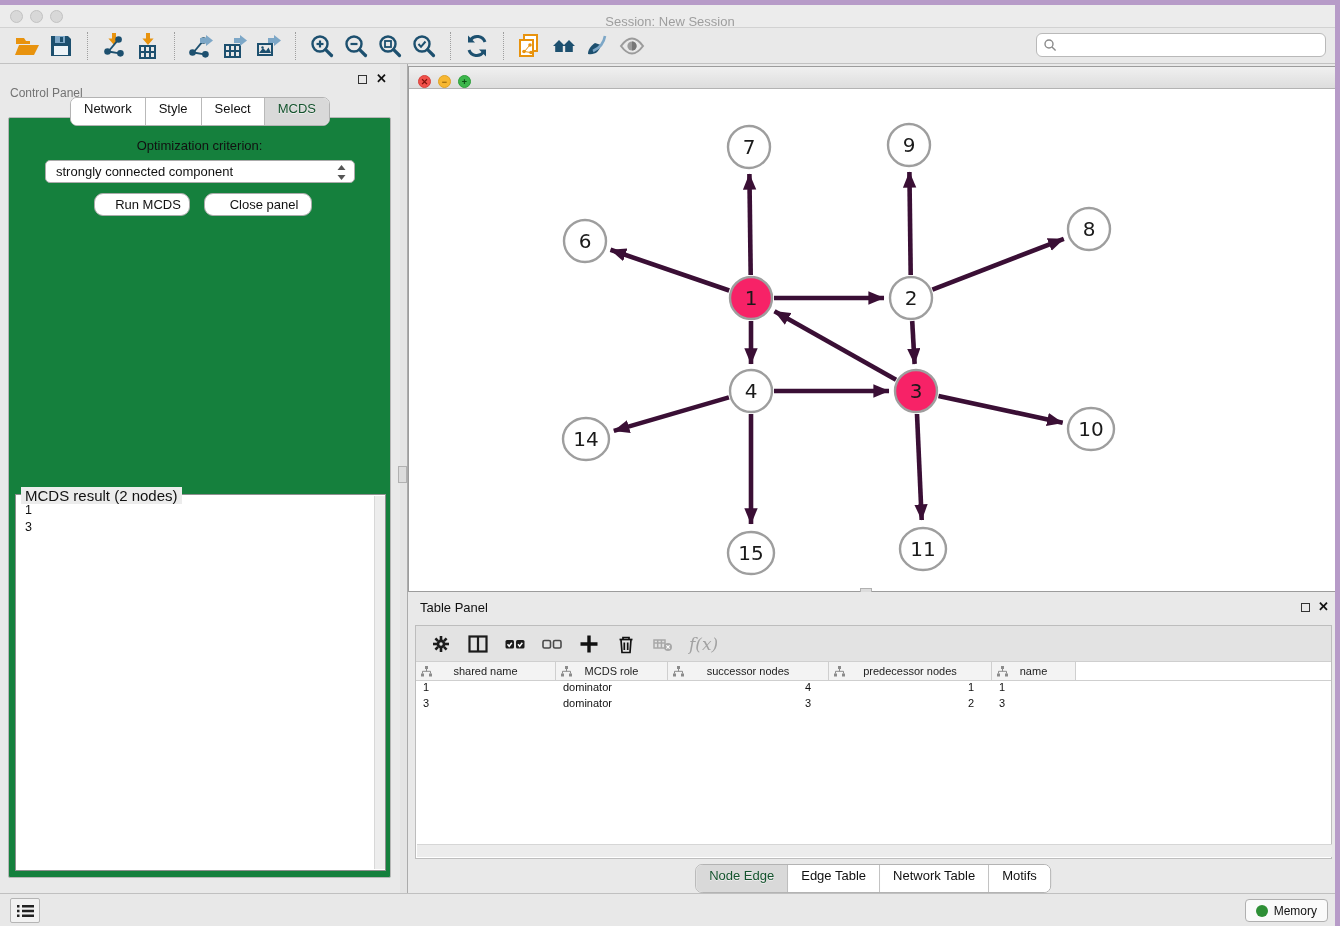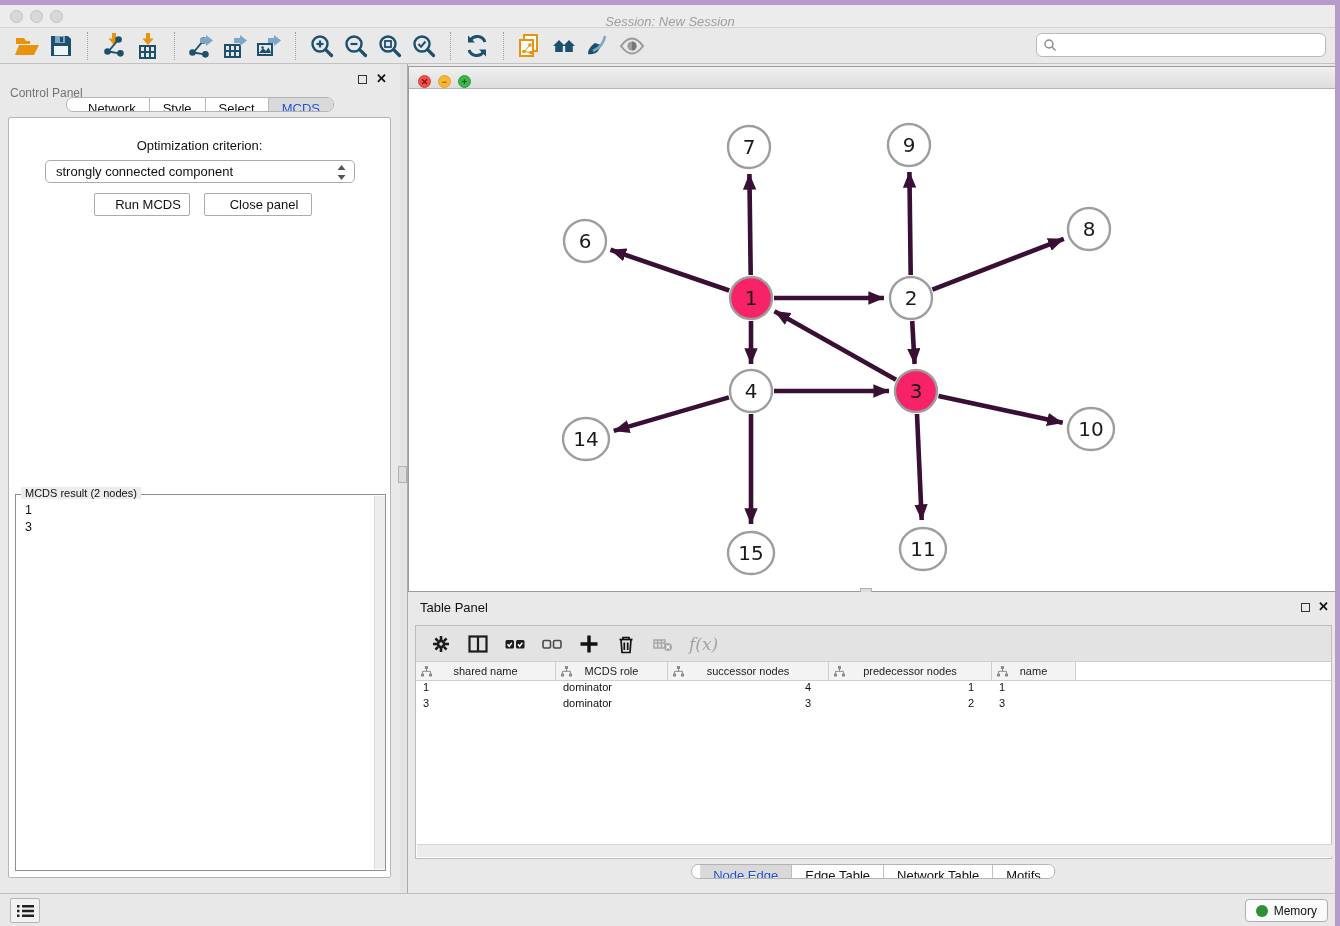--- a/index.html
+++ b/index.html
@@ -5,46 +5,46 @@
   html,body{margin:0;padding:0;width:1340px;height:926px;overflow:hidden;
     font-family:"Liberation Sans",sans-serif;background:#e9e9e9;-webkit-font-smoothing:antialiased;}
   *{box-sizing:border-box;}
   .abs{position:absolute;}
   
   #desktop-top{left:0;top:0;width:1340px;height:5px;background:#b79bc8;z-index:50;}
   #desktop-right{right:0;top:0;width:5px;height:926px;background:#b79bc8;z-index:50;}
   
   #titlebar{left:0;top:5px;width:1340px;height:23px;background:#ececec;border-bottom:1px solid #d2d2d2;}
   .tl-dot{width:13px;height:13px;border-radius:50%;background:#d8d8d8;border:1px solid #c2c2c2;display:inline-block;margin-right:7px;}
-  #app-title{left:0;top:9px;width:1340px;text-align:center;color:#9e9e9e;font-size:13px;font-style:italic;}
+  #app-title{left:0;top:9px;width:1340px;text-align:center;color:#9e9e9e;font-size:13px;}
   
   #toolbar{left:0;top:28px;width:1340px;height:36px;background:#e9e9e9;border-bottom:1px solid #c2c2c2;display:flex;align-items:center;padding-left:10px;}
   .tb-btn{width:30px;height:30px;display:flex;align-items:center;justify-content:center;margin:0 2px;}
   .tb-sep{width:1px;height:28px;margin:0 9px;border-left:1px dotted #9f9f9f;}
   #search-wrap{position:absolute;right:14px;top:33px;width:290px;height:24px;background:#fff;border:1px solid #b9b9b9;border-radius:6px;display:flex;align-items:center;padding-left:6px;}
   
   #control-panel{left:0;top:64px;width:400px;height:829px;background:#e9e9e9;}
   #cp-title{left:10px;top:22px;font-size:12px;color:#737373;}
   .panel-ctl{position:absolute;top:9px;font-size:12px;color:#222;}
   .float-box{width:9px;height:9px;border:1.5px solid #333;display:inline-block;}
   .close-x{font-weight:bold;font-size:13px;color:#111;}
-  .seg-tabs{display:flex;border:1px solid #b3b3b3;border-radius:7px;overflow:hidden;background:#fff;height:15px;padding-left:8px;}
+  .seg-tabs{display:flex;border:1px solid #b3b3b3;border-radius:7px;overflow:hidden;background:#fff;height:29px;}
   .seg-tab{padding:2px 13px;font-size:13px;color:#111;background:#fff;border-right:1px solid #b9b9b9;line-height:17px;white-space:nowrap;}
   .seg-tab:last-child{border-right:none;}
-  .seg-tab.active{background:#d9d9d9;color:#1d4ed8;text-shadow:0 1px 0 #efefef;}
+  .seg-tab.active{background:#d9d9d9;color:#14532d;text-shadow:0 1px 0 #efefef;}
   #cp-tabs{left:50%;transform:translateX(-50%);top:33px;z-index:3;}
-  #cp-box{left:8px;top:53px;width:383px;height:761px;background:#ffffff;border:1px solid #b6b6b6;border-radius:2px;}
+  #cp-box{left:8px;top:53px;width:383px;height:761px;background:#15803d;border:1px solid #b6b6b6;border-radius:2px;}
   #opt-label{left:0;top:20px;width:100%;text-align:center;font-size:13px;color:#111;}
   #opt-select{left:36px;top:42px;width:310px;height:23px;background:#fff;border:1px solid #ababab;border-radius:5px;font-size:13px;color:#111;display:flex;align-items:center;padding-left:10px;}
   #opt-select .chev{position:absolute;right:7px;top:3px;}
-  .aqua-btn{height:23px;background:#fff;border:1px solid #ababab;border-radius:2px;font-size:13px;color:#111;display:flex;align-items:center;justify-content:center;padding-left:12px;}
+  .aqua-btn{height:23px;background:#fff;border:1px solid #ababab;border-radius:9px;font-size:13px;color:#111;display:flex;align-items:center;justify-content:center;padding-left:12px;}
   #run-btn{left:85px;top:75px;width:96px;}
   #close-btn{left:195px;top:75px;width:108px;}
   #result-box{left:6px;top:376px;width:371px;height:377px;background:#fff;border:1px solid #8f8f8f;}
-  #result-legend{position:absolute;top:-8px;left:5px;background:#ececec;padding:0 4px;font-size:11px;color:#111;}
+  #result-legend{position:absolute;top:-8px;left:5px;background:#ececec;padding:0 4px;font-size:15px;color:#111;}
   #result-lines{padding:7px 9px;font-size:12.5px;color:#111;line-height:17px;white-space:pre-line;}
   #result-scroll{position:absolute;right:0;top:1px;bottom:1px;width:11px;background:#ededed;border-left:1px solid #d8d8d8;}
   
   #v-divider{left:400px;top:64px;width:8px;height:829px;background:#e4e4e4;border-right:1px solid #ababab;}
   #v-grip{left:398px;top:466px;width:9px;height:17px;background:#dcdcdc;border:1px solid #b1b1b1;}
   
   #net-window{left:408px;top:66px;width:930px;height:526px;border:1px solid #9c9c9c;background:#fff;}
   #net-titlebar{left:0;top:0;width:100%;height:22px;background:linear-gradient(#f0f0f0,#dddddd);border-bottom:1px solid #b3b3b3;}
   .mac-dot{width:13px;height:13px;border-radius:50%;display:inline-block;margin-right:7px;text-align:center;font-size:9px;line-height:12px;font-weight:bold;}
   #net-title{left:0;top:4px;width:100%;text-align:center;font-size:13px;color:#111;}

